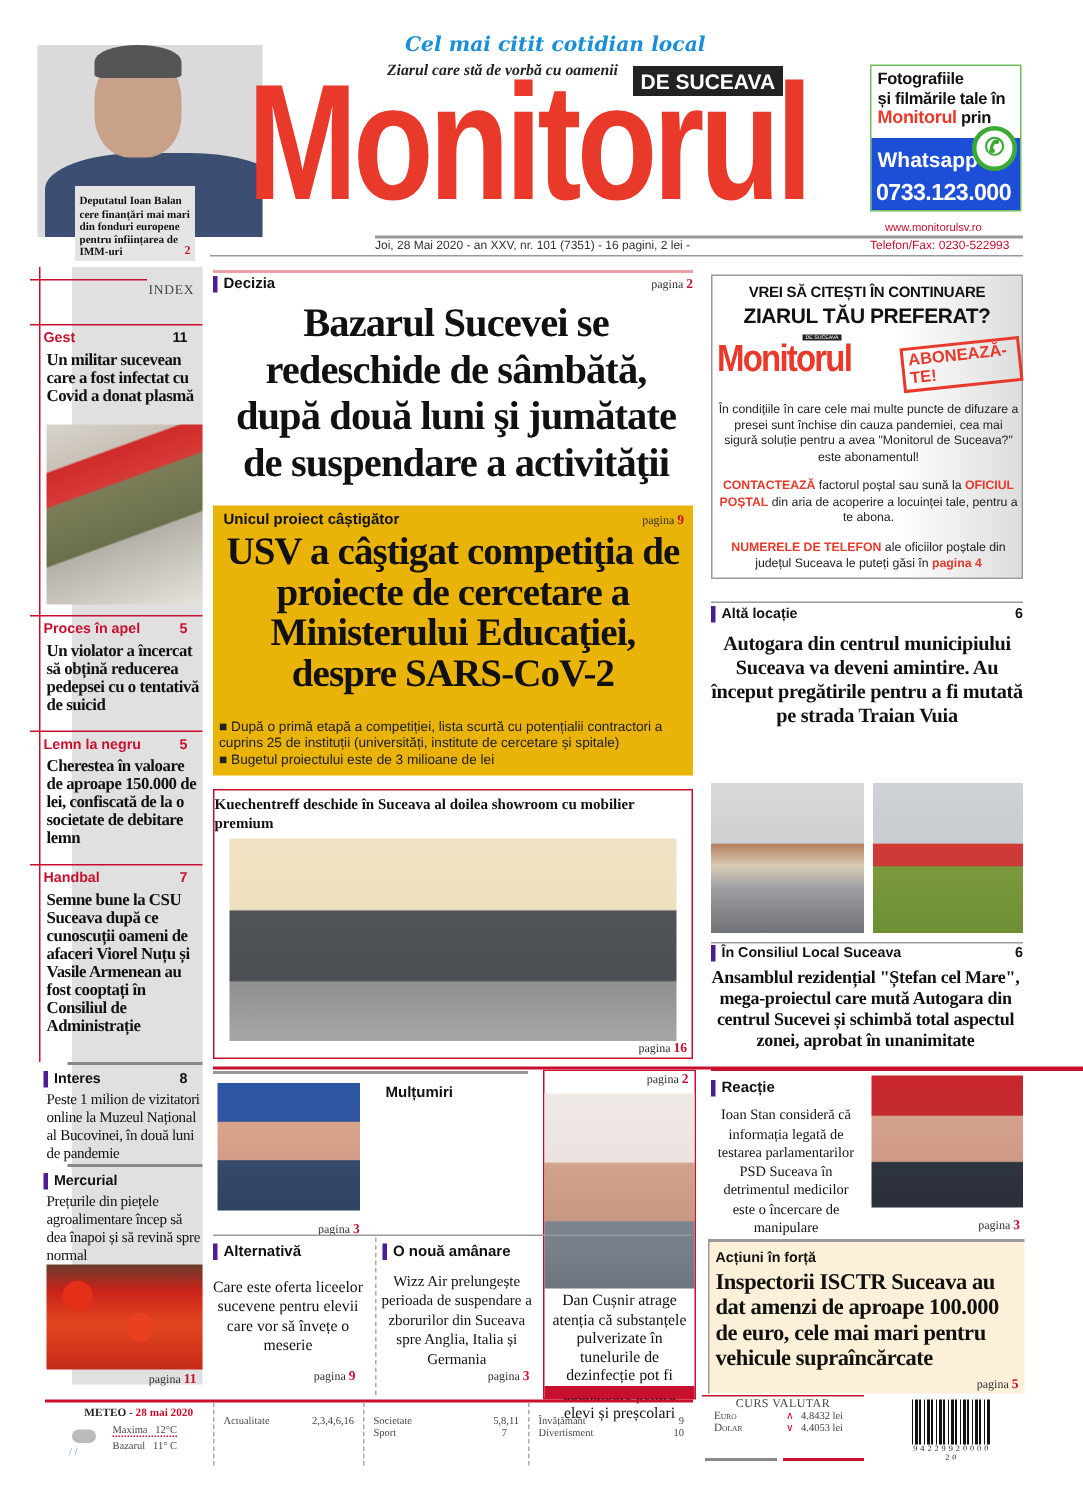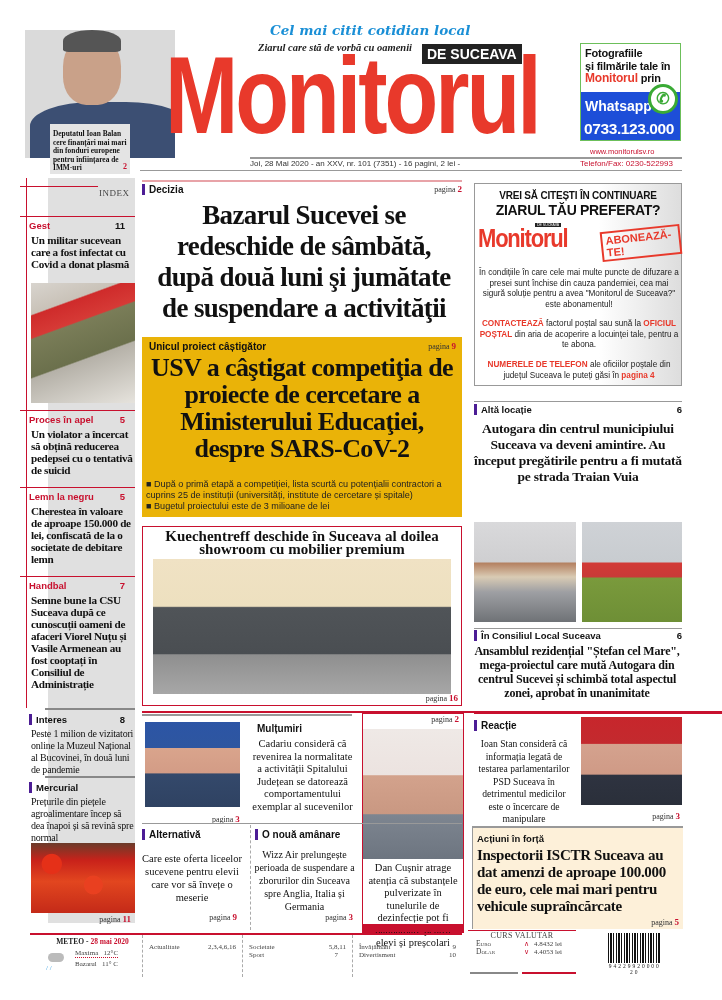--- a/index.html
+++ b/index.html
@@ -62,21 +62,21 @@
 
 #decizia{left:142px;top:180px;width:320px}
 #decizia .topline{height:2px;background:#e8a3a8;margin-bottom:2px}
 #main-head{left:146px;top:200px;width:316px;text-align:center;font-family:"Liberation Serif",serif;font-weight:bold;font-size:27px;line-height:31px;letter-spacing:-.6px}
 #usv{left:142px;top:337px;width:320px;height:180px;background:#eab308}
 #usv .k{position:absolute;left:7px;top:4px}
 #usv .pg{position:absolute;right:6px;top:4px}
 #usv .h{position:absolute;left:4px;top:17px;width:312px;text-align:center;font-family:"Liberation Serif",serif;font-weight:bold;font-size:26px;line-height:27px;letter-spacing:-.6px}
 #usv .bl{position:absolute;left:4px;top:142px;width:316px;font-size:9.1px;line-height:11px;color:#222}
 #kue{left:142px;top:526px;width:320px;height:180px;border:1.5px solid #c8102e}
-#kue .h{text-align:center;font-family:"Liberation Serif",serif;font-weight:bold;font-size:15px;line-height:13px;margin-top:3px}
+#kue .h{font-family:"Liberation Serif",serif;font-weight:bold;font-size:10px;line-height:13px;margin-top:3px}
 #kue .photo{left:10px;top:32px;width:298px;height:135px}
 #kue .pg{position:absolute;right:3px;bottom:2px}
 #hr-red1{left:142px;top:711px;width:580px;height:2px;background:#c8102e}
 #cadariu{left:142px;top:714px;width:215px;height:110px}
 #cadariu .topline{position:absolute;left:0;top:0;width:210px;height:2px;background:#999}
 #cadariu .photo{left:3px;top:8px;width:95px;height:85px}
 #cadariu .k{position:absolute;left:115px;top:9px}
 #cadariu .t{position:absolute;left:108px;top:24px;width:105px;text-align:center;font-family:"Liberation Serif",serif;font-size:10.5px;line-height:12.5px}
 #cadariu .pg{position:absolute;left:70px;top:100px}
 #cusnir{left:362px;top:713px;width:102px;height:220px;border:1.5px solid #c8102e;background:#fff}
@@ -264,21 +264,20 @@
   <div class="photo ph-store"></div>
   <span class="pg"><span>pagina</span> <b>16</b></span>
 </div>
 
 <div id="hr-red1" class="abs"></div>
 
 <div id="cadariu" class="abs">
   <div class="topline"></div>
   <div class="photo ph-man1"></div>
   <span class="k kicker">Mulțumiri</span>
-  <div class="t">Cadariu consideră că revenirea la normalitate a activității Spitalului Județean se datorează comportamentului exemplar al sucevenilor</div>
   <span class="pg"><span>pagina</span> <b>3</b></span>
 </div>
 
 <div id="cusnir" class="abs">
   <span class="pg"><span>pagina</span> <b>2</b></span>
   <div class="photo ph-man2"></div>
   <div class="t">Dan Cușnir atrage atenția că substanțele pulverizate în tunelurile de dezinfecție pot fi dăunătoare pentru elevi și preșcolari</div>
   <div class="bot"></div>
 </div>
 

